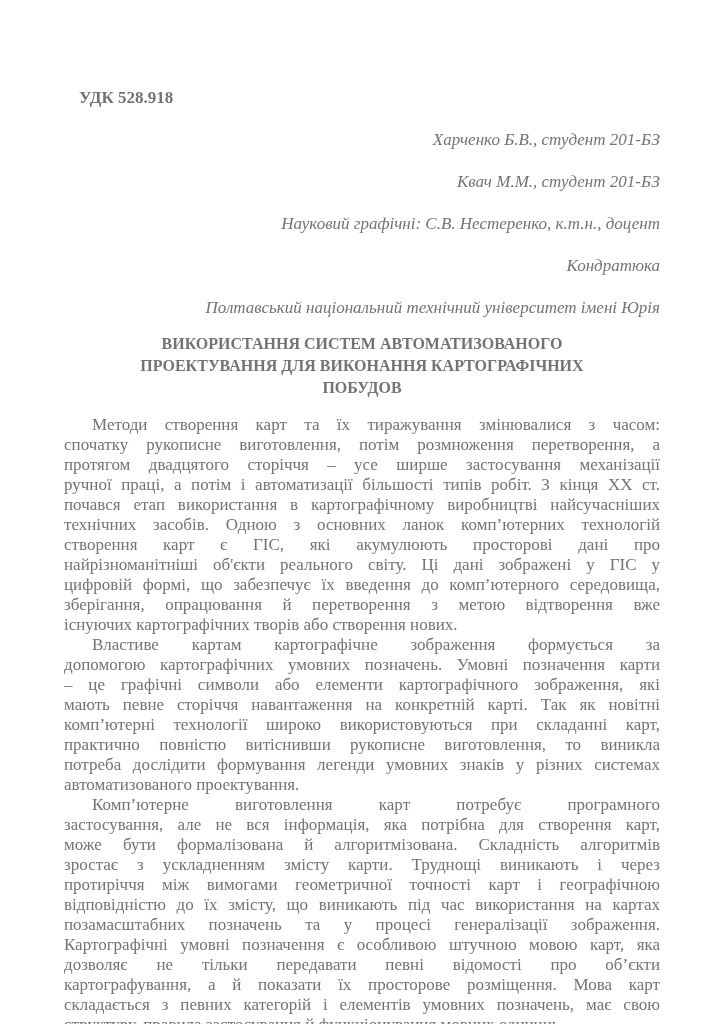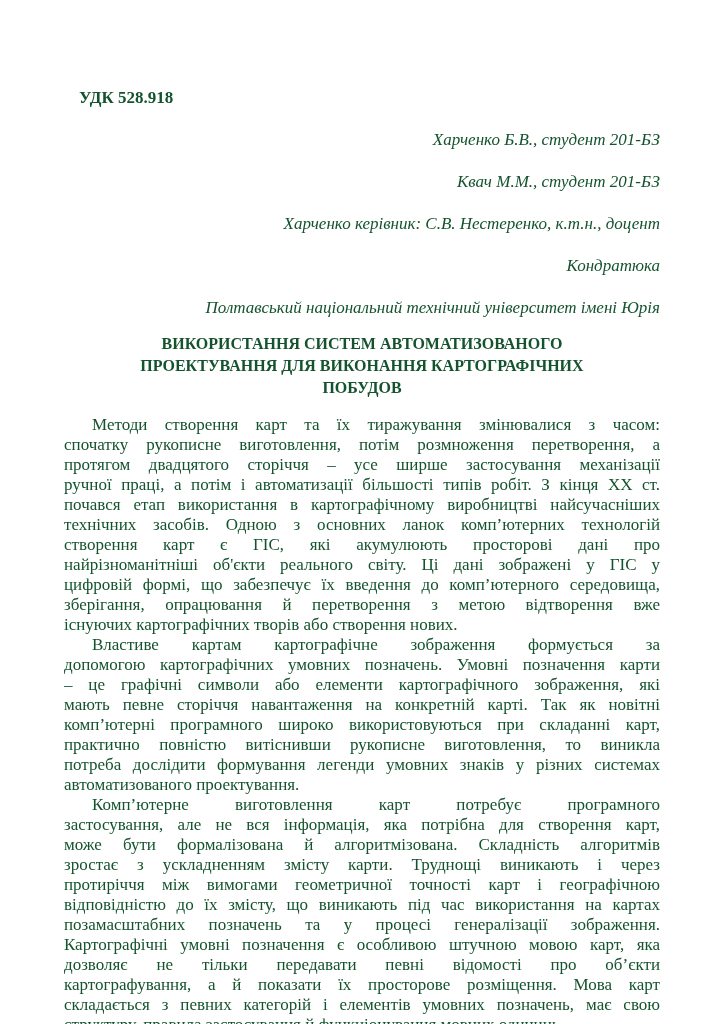--- a/index.html
+++ b/index.html
@@ -7,21 +7,21 @@
     padding: 0;
     background: #ffffff;
   }
   .page {
     position: relative;
     width: 724px;
     height: 1024px;
     background: #ffffff;
     overflow: hidden;
     font-family: "Liberation Serif", "DejaVu Serif", serif;
-    color: #14532d;
+    color: #737373;
   }
   .content {
     position: absolute;
     left: 64px;
     top: 88px;
     width: 596px;
   }
   .udk {
     font-weight: bold;
     font-size: 17px;
@@ -77,21 +77,21 @@
 <body>
 
 <div class="page">
   <div class="content">
 
     <div class="udk">УДК 528.918</div>
 
     <div class="author-block">
         <div class="doc-line">Харченко Б.В., студент 201-БЗ</div>
         <div class="doc-line">Квач М.М., студент 201-БЗ</div>
-        <div class="doc-line">Харченко керівник: С.В. Нестеренко, к.т.н., доцент</div>
+        <div class="doc-line">Науковий графічні: С.В. Нестеренко, к.т.н., доцент</div>
         <div class="doc-line">Кондратюка</div>
         <div class="doc-line">Полтавський національний технічний університет імені Юрія</div>
       </div>
 
     <div class="title-block">
         <div class="doc-line">ВИКОРИСТАННЯ СИСТЕМ АВТОМАТИЗОВАНОГО</div>
         <div class="doc-line">ПРОЕКТУВАННЯ ДЛЯ ВИКОНАННЯ КАРТОГРАФІЧНИХ</div>
         <div class="doc-line">ПОБУДОВ</div>
       </div>
 
@@ -107,21 +107,21 @@
           <div class="body-line">найрізноманітніші об'єкти реального світу. Ці дані зображені у ГІС у</div>
           <div class="body-line">цифровій формі, що забезпечує їх введення до комп’ютерного середовища,</div>
           <div class="body-line">зберігання, опрацювання й перетворення з метою відтворення вже</div>
           <div class="body-line last">існуючих картографічних творів або створення нових.</div>
         </div>
         <div class="paragraph">
           <div class="body-line first">Властиве картам картографічне зображення формується за</div>
           <div class="body-line">допомогою картографічних умовних позначень. Умовні позначення карти</div>
           <div class="body-line">– це графічні символи або елементи картографічного зображення, які</div>
           <div class="body-line">мають певне сторіччя навантаження на конкретній карті. Так як новітні</div>
-          <div class="body-line">комп’ютерні програмного широко використовуються при складанні карт,</div>
+          <div class="body-line">комп’ютерні технології широко використовуються при складанні карт,</div>
           <div class="body-line">практично повністю витіснивши рукописне виготовлення, то виникла</div>
           <div class="body-line">потреба дослідити формування легенди умовних знаків у різних системах</div>
           <div class="body-line last">автоматизованого проектування.</div>
         </div>
         <div class="paragraph">
           <div class="body-line first">Комп’ютерне виготовлення карт потребує програмного</div>
           <div class="body-line">застосування, але не вся інформація, яка потрібна для створення карт,</div>
           <div class="body-line">може бути формалізована й алгоритмізована. Складність алгоритмів</div>
           <div class="body-line">зростає з ускладненням змісту карти. Труднощі виникають і через</div>
           <div class="body-line">протиріччя між вимогами геометричної точності карт і географічною</div>

